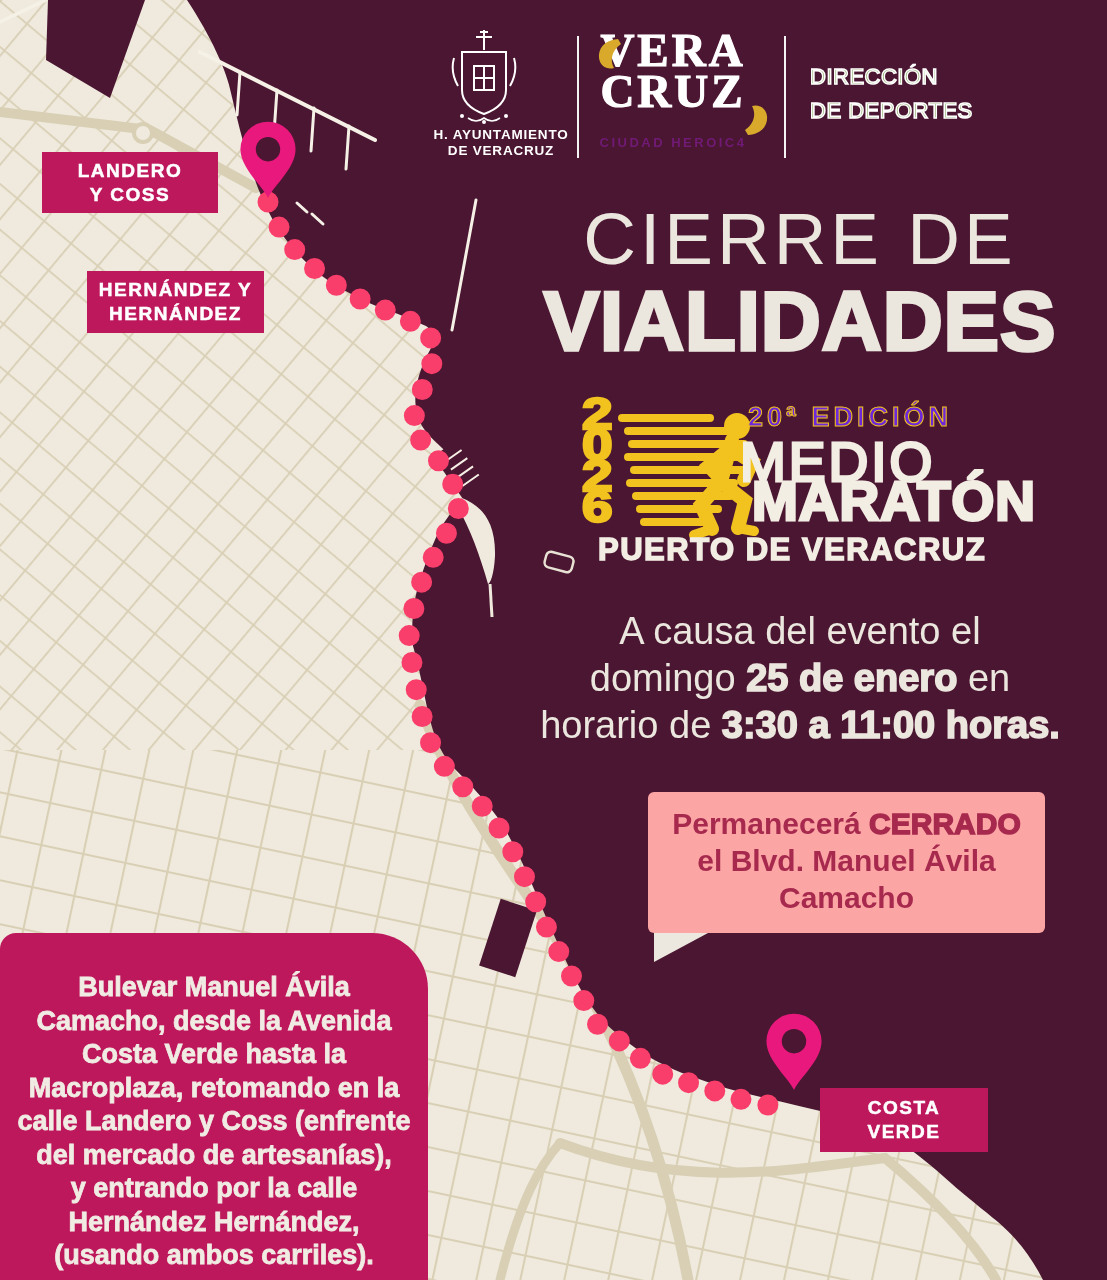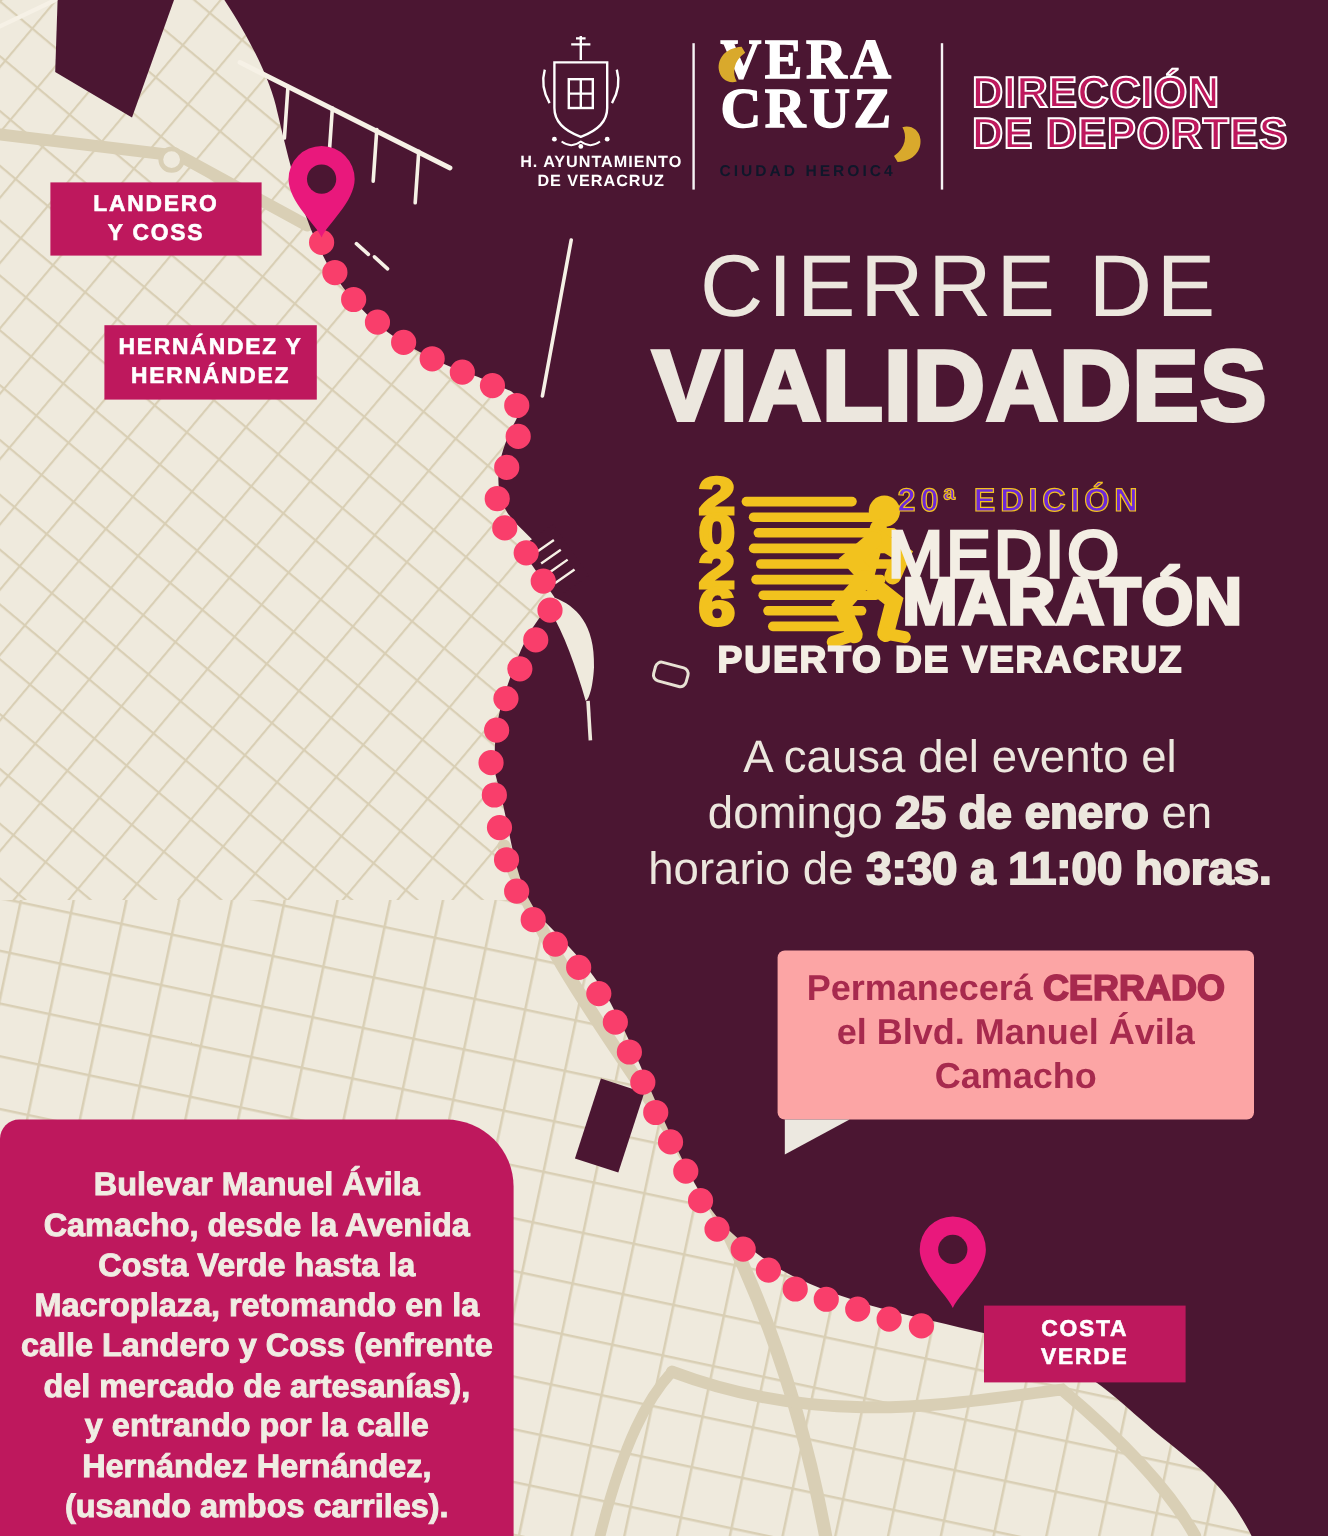--- a/index.html
+++ b/index.html
@@ -12,23 +12,23 @@
   .abs{position:absolute;}
   .map-svg{position:absolute;left:0;top:0;}
 
   
   .ayto-text{left:412px;top:127px;width:178px;text-align:center;color:#fff;
     font-size:13.5px;font-weight:700;letter-spacing:.8px;line-height:16px;}
   .vdivider{width:2px;height:122px;top:36px;background:#fff;opacity:.95;}
   .veracruz{left:588px;top:30px;width:170px;text-align:center;color:#fff;
     font-family:"Liberation Serif",serif;font-weight:700;font-size:47px;line-height:41px;
     letter-spacing:3px;-webkit-text-stroke:1.2px #fff;}
-  .tagline{left:588px;top:135px;width:170px;text-align:center;color:#0f172a;
+  .tagline{left:588px;top:135px;width:170px;text-align:center;color:#701a75;
     font-size:13px;font-weight:700;letter-spacing:2.5px;}
-  .direccion{left:810px;top:60px;color:#be185d;font-size:36px;font-weight:700;
+  .direccion{left:810px;top:60px;color:#4d7c0f;font-size:22px;font-weight:400;
     -webkit-text-stroke:1.6px #fff;letter-spacing:.5px;line-height:34px;}
 
   
   .title{left:490px;top:200px;width:620px;text-align:center;color:#ece7de;}
   .title .t1{font-size:73px;font-weight:400;letter-spacing:4px;line-height:78px;}
   .title .t2{font-size:83px;font-weight:700;-webkit-text-stroke:3.5px #ece7de;
     letter-spacing:1px;line-height:88px;}
 
   
   .event-logo{left:582px;top:398px;width:440px;height:170px;}

